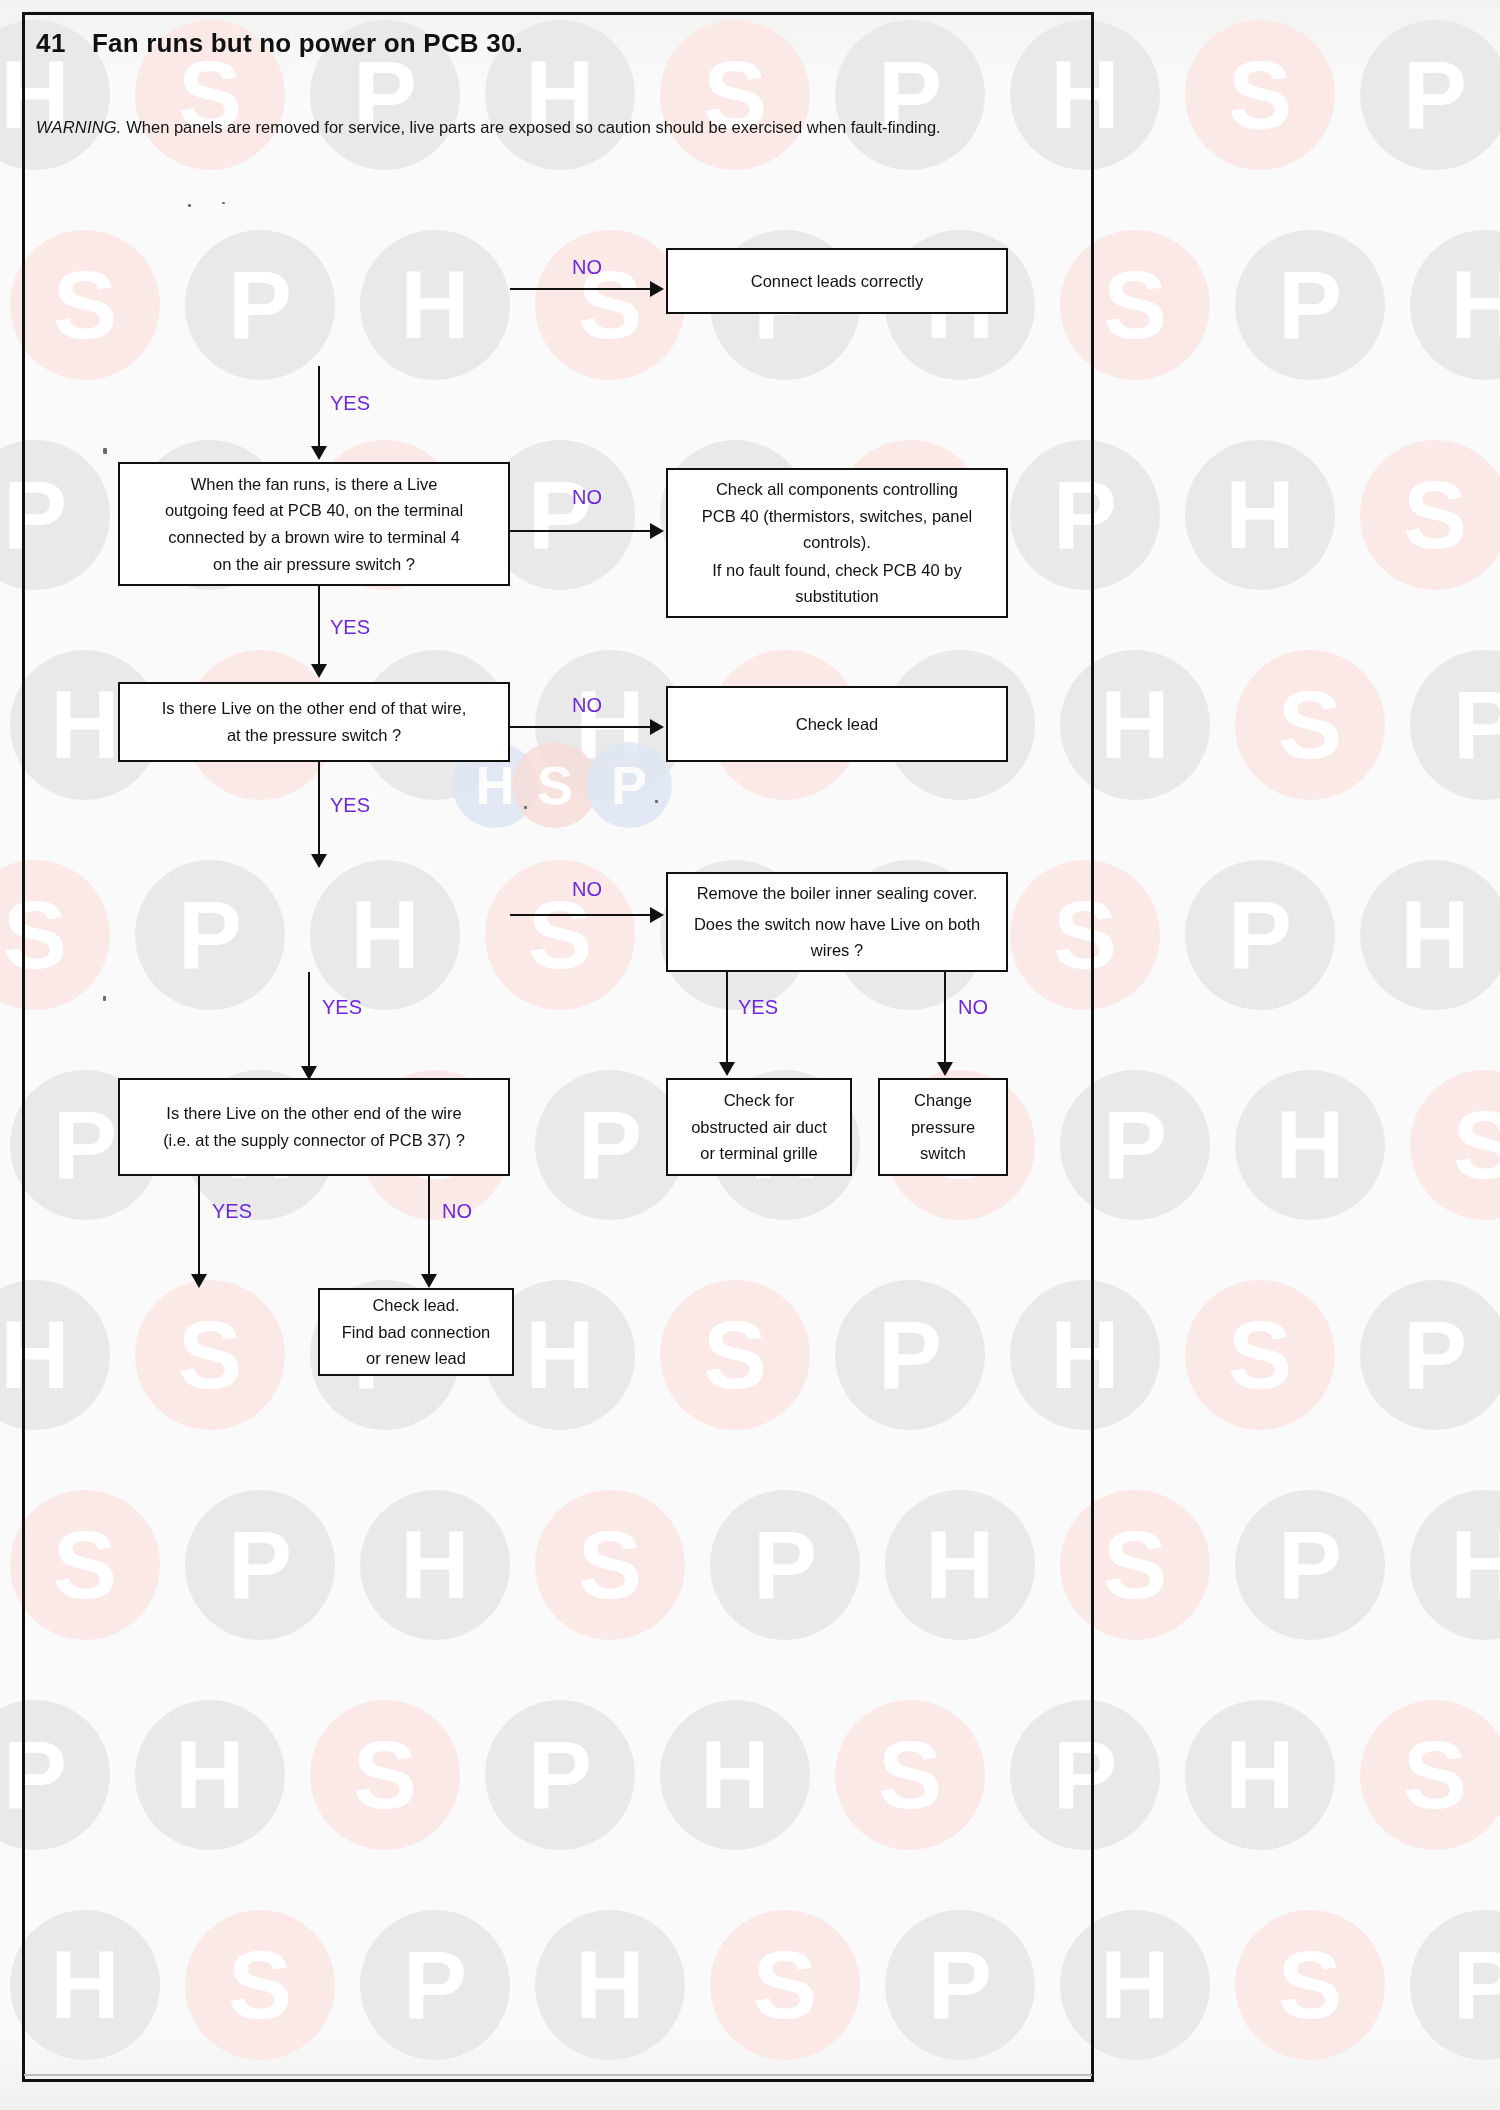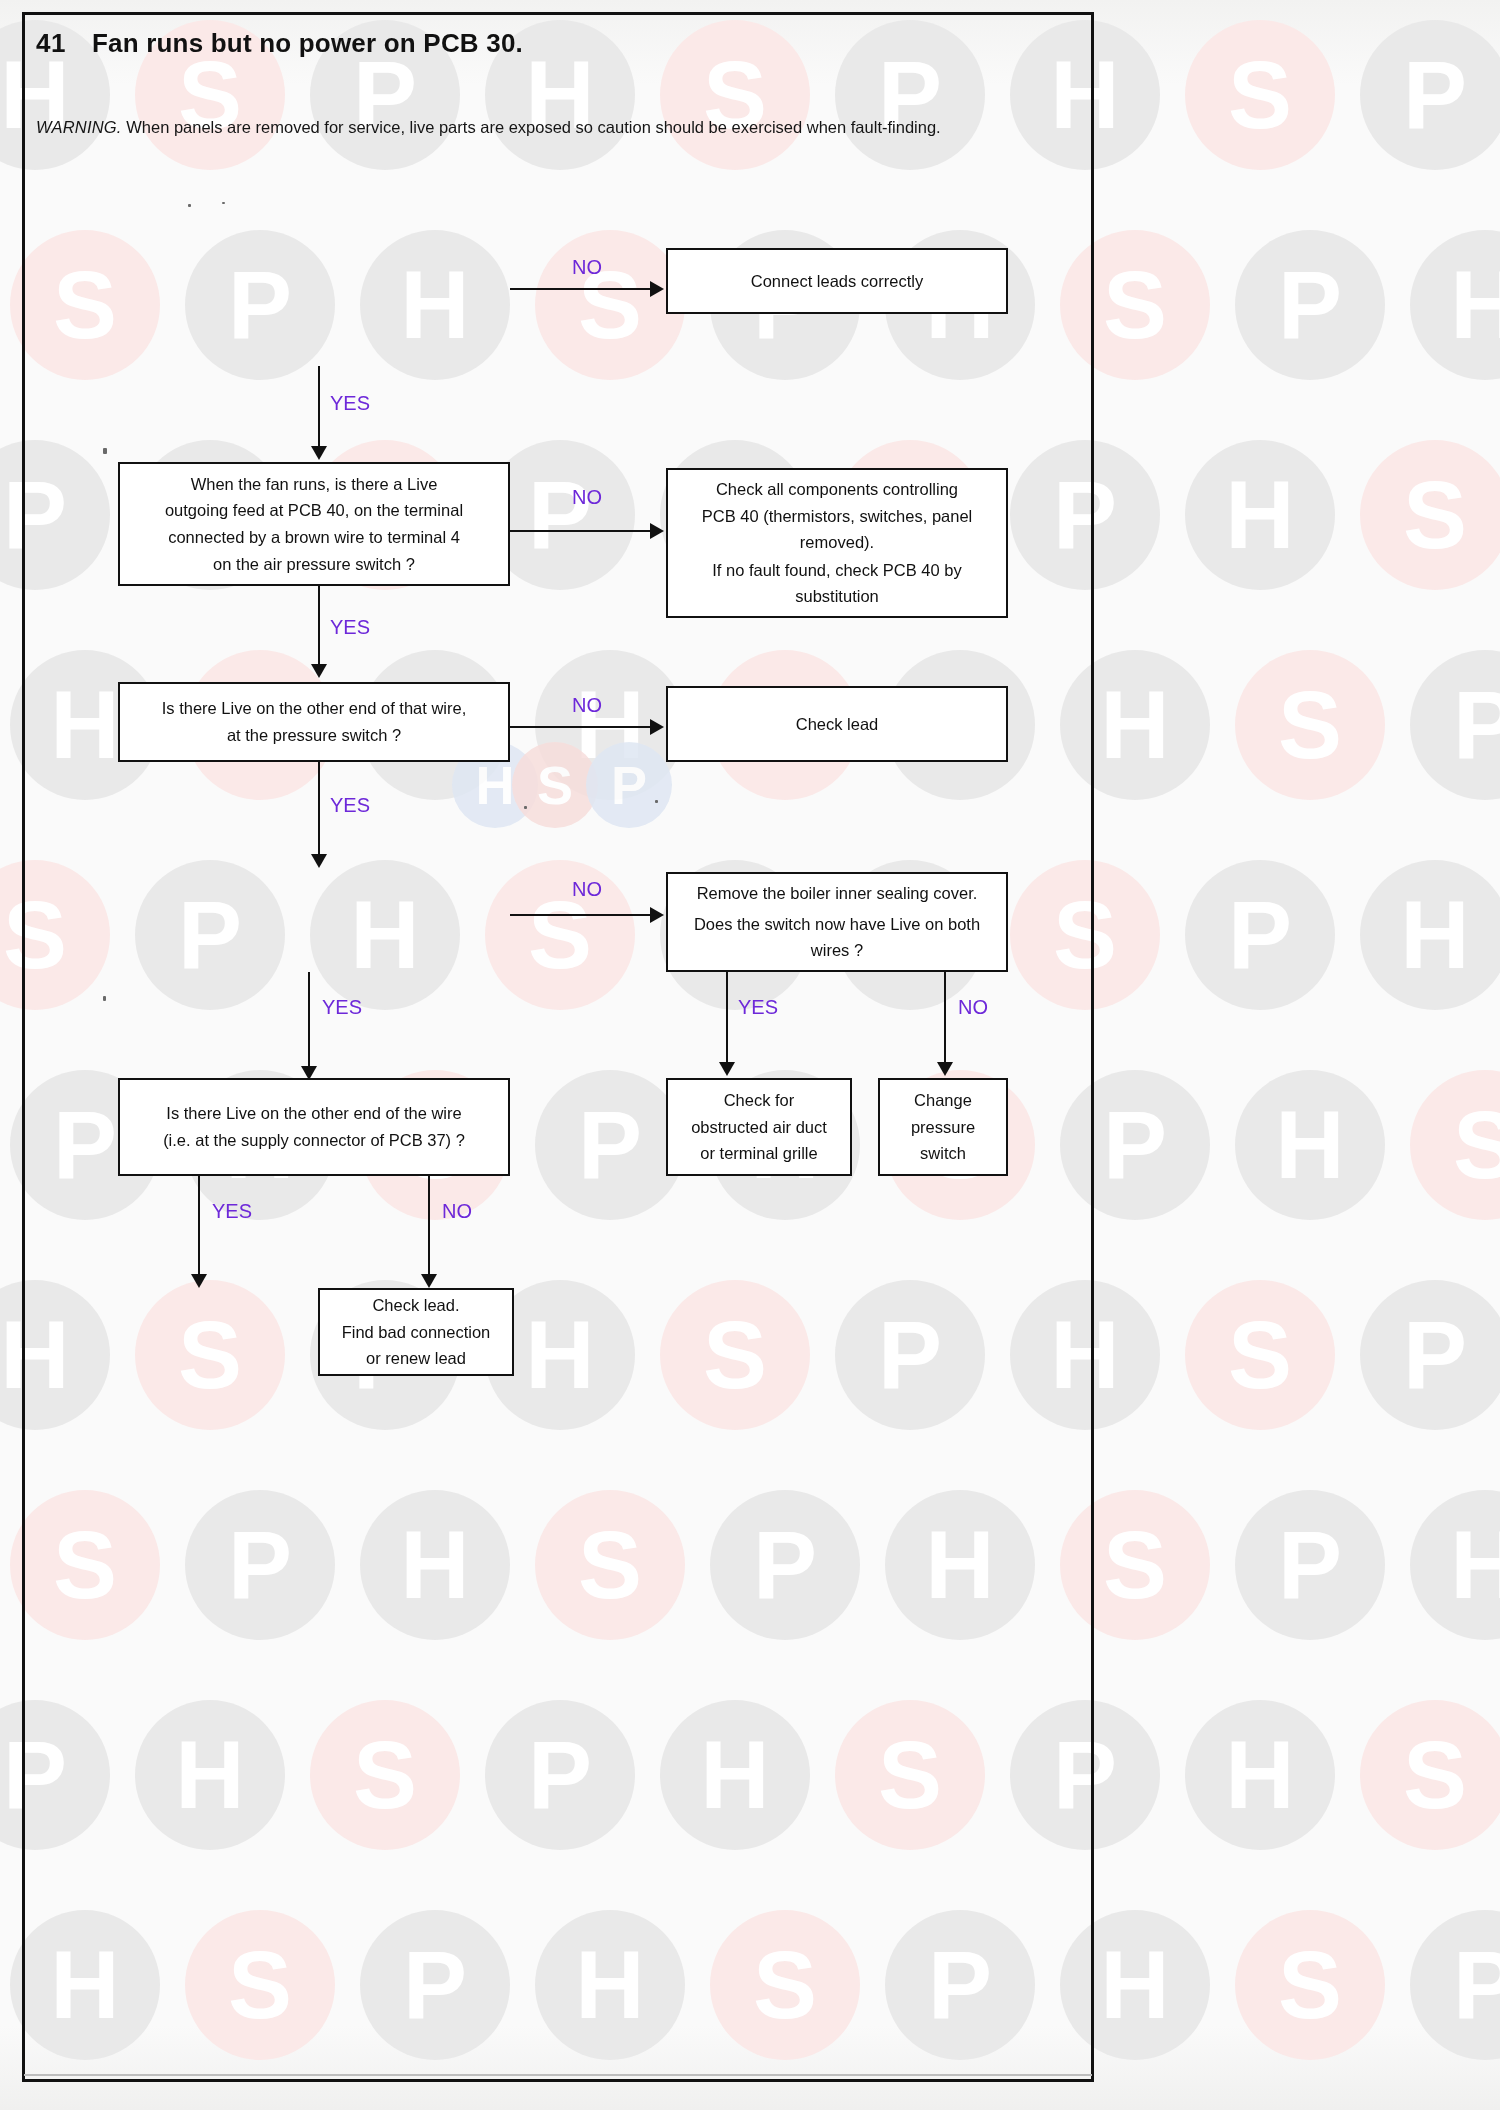--- a/index.html
+++ b/index.html
@@ -248,21 +248,21 @@
     <div class="node" style="left:118px;top:462px;width:392px;height:124px;">
       <span class="ln">When the fan runs, is there a Live</span>
       <span class="ln">outgoing feed at PCB 40, on the terminal</span>
       <span class="ln">connected by a brown wire to terminal 4</span>
       <span class="ln">on the air pressure switch ?</span>
     </div>
 
     <div class="node" style="left:666px;top:468px;width:342px;height:150px;">
       <span class="ln">Check all components controlling</span>
       <span class="ln">PCB 40 (thermistors, switches, panel</span>
-      <span class="ln">removed).</span>
+      <span class="ln">controls).</span>
       <span class="ln" style="height:10px;"></span>
       <span class="ln">If no fault found, check PCB 40 by</span>
       <span class="ln">substitution</span>
     </div>
 
     <div class="hline" style="left:510px;top:530px;width:142px;"></div>
     <div class="arrow-right" style="left:650px;top:523px;"></div>
     <div class="elabel" style="left:572px;top:486px;">NO</div>
 
     <div class="vline" style="left:318px;top:586px;height:84px;"></div>

